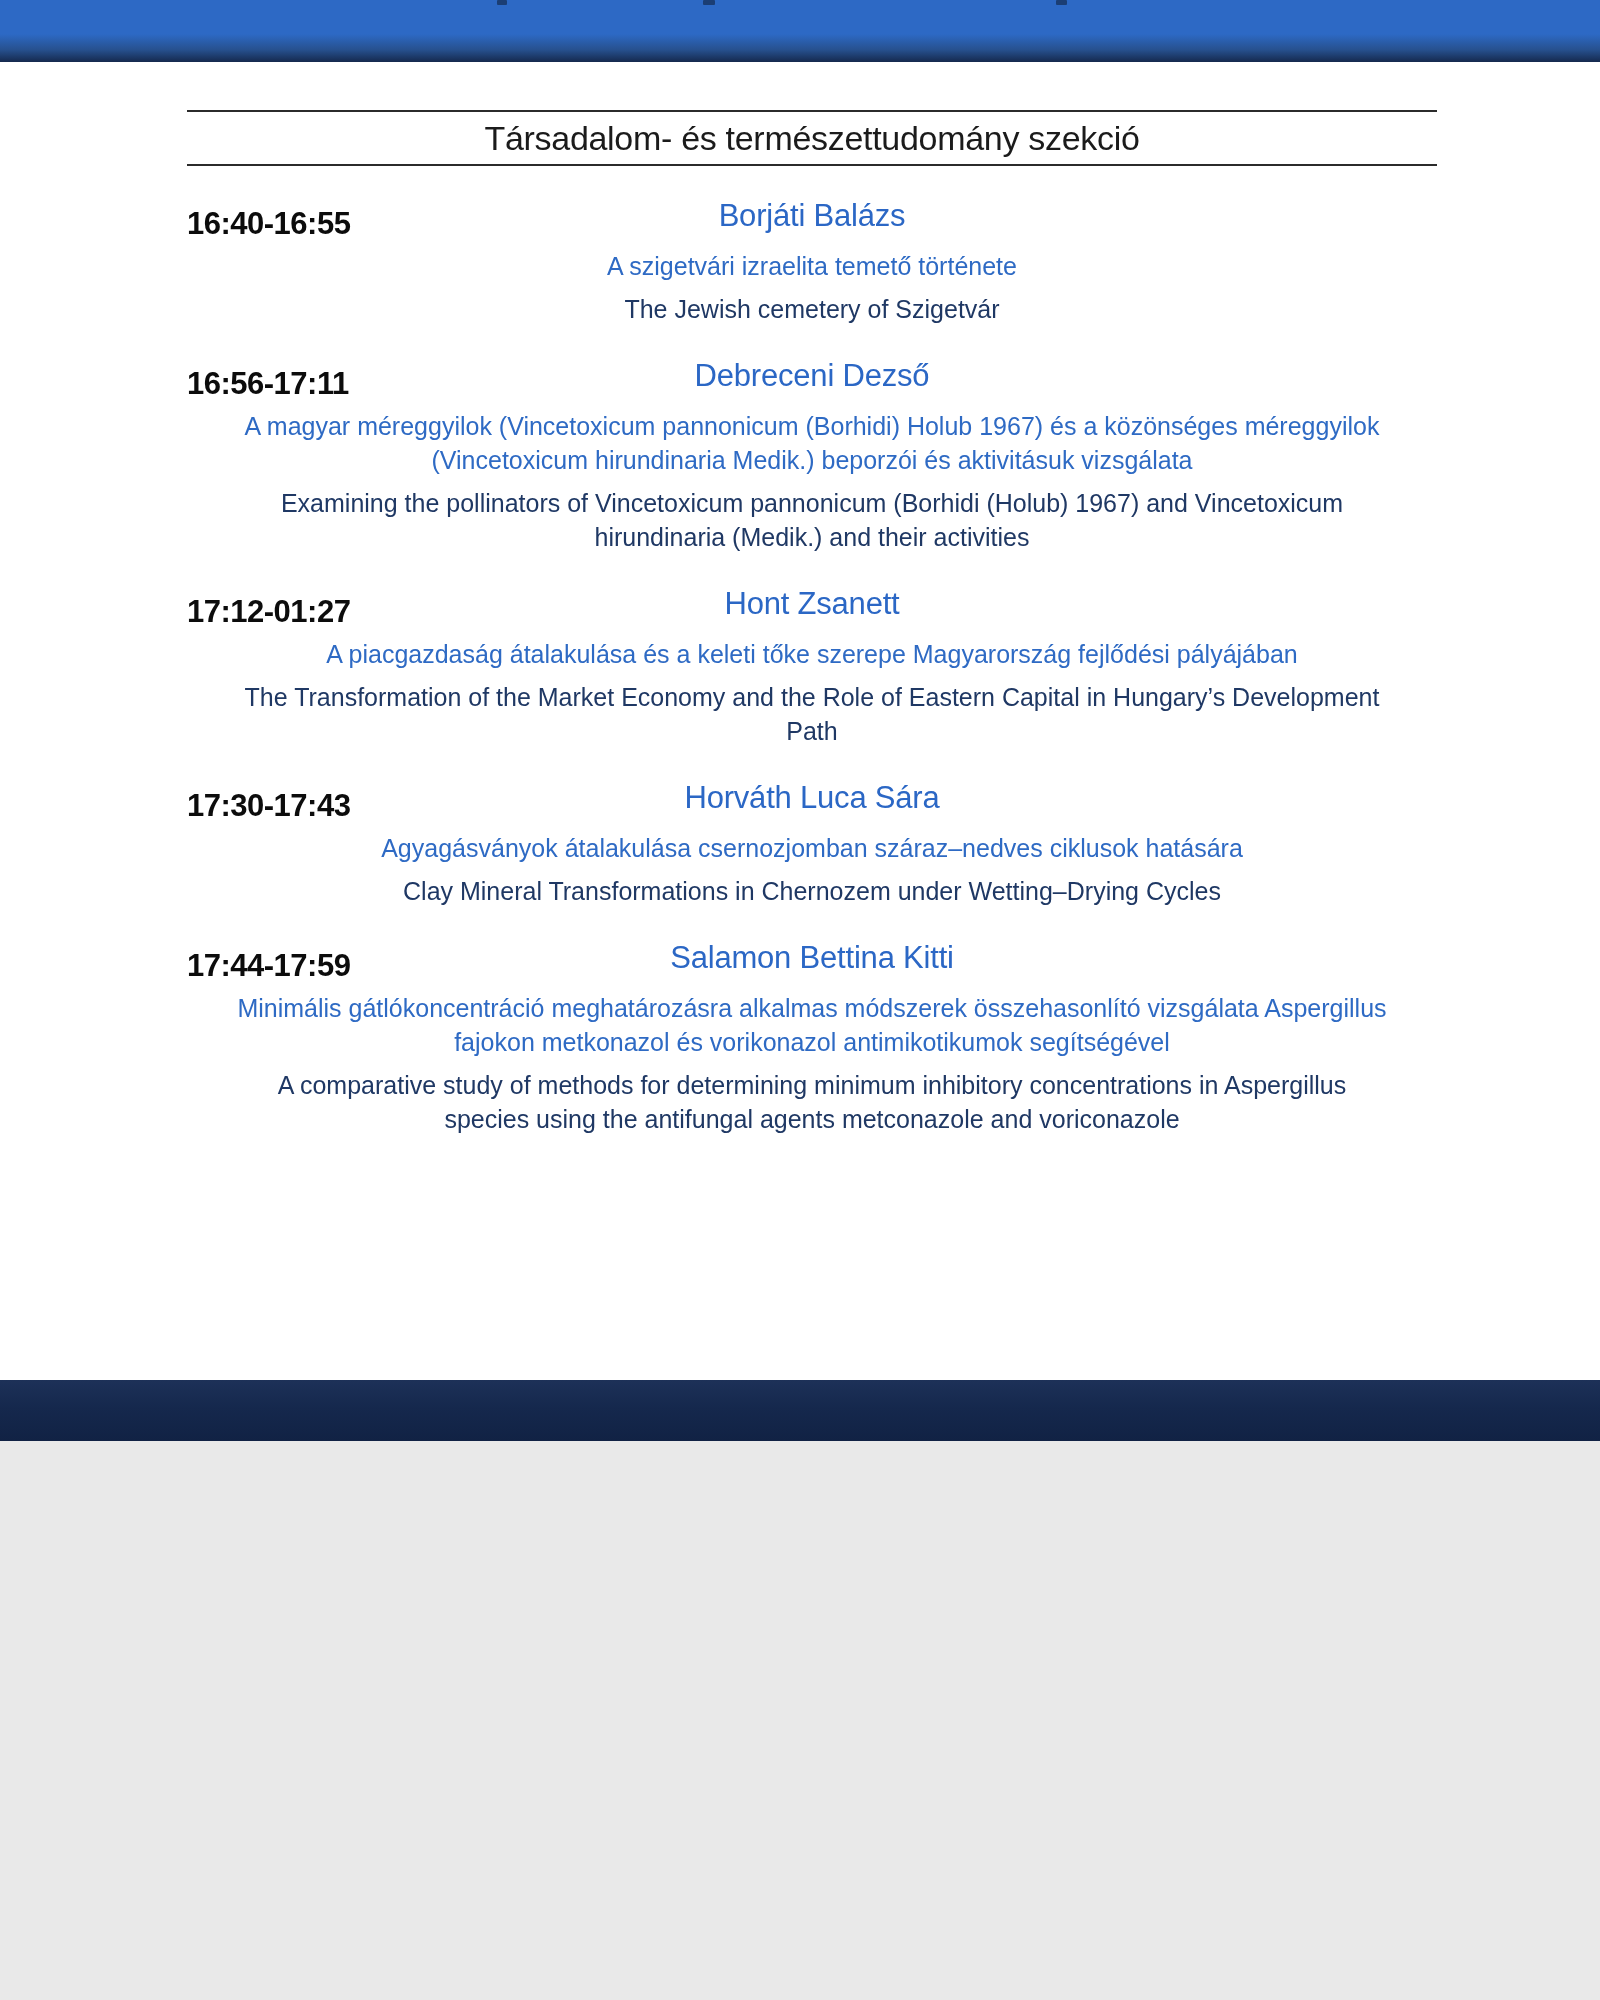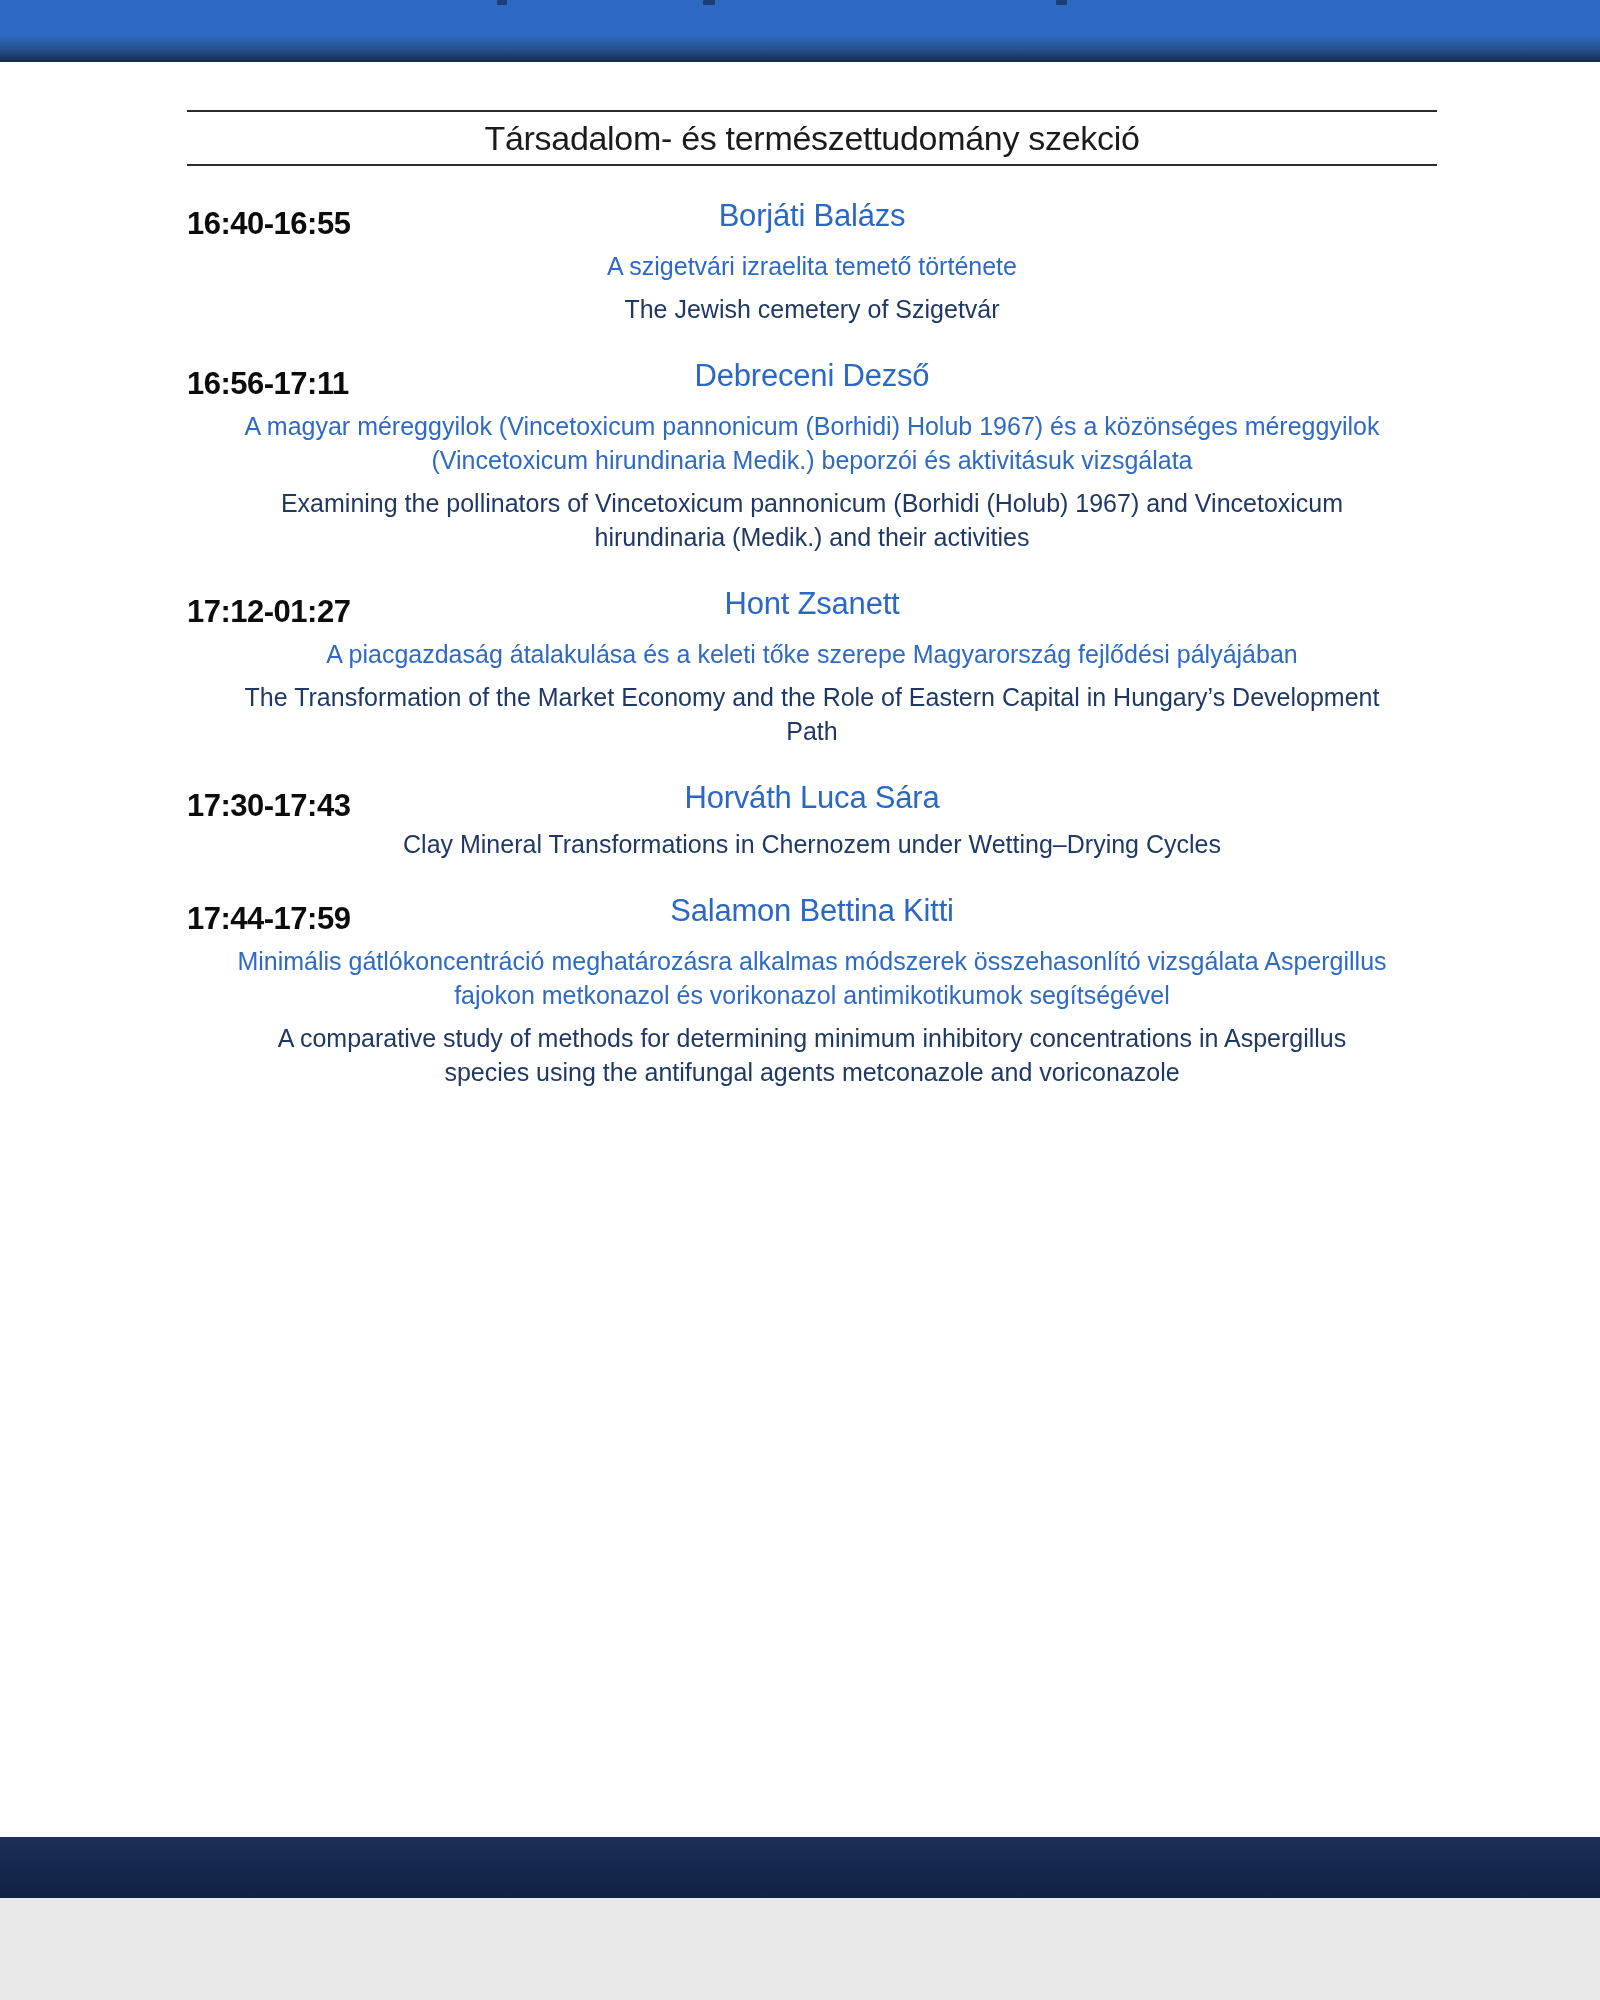--- a/index.html
+++ b/index.html
@@ -1,18 +1,18 @@
 <!DOCTYPE html>
 <html lang="hu" style="--accent-blue: #2B67C5; --title-blue: #2E6AC4; --english-navy: #1F3864; --banner-blue: #2D69C5; --banner-navy: #15294E;"><head>
 <meta charset="utf-8">
 <style>
   html,body{margin:0;padding:0;background:#e9e9e9;}
   .page{
     position:relative;
-    width:1600px;height:1898px;
+    width:1600px;height:1441px;
     background:#ffffff;
     overflow:hidden;
     font-family:"Liberation Sans", sans-serif;
   }
   
   .top-banner{
     position:absolute;top:0;left:0;width:100%;height:62px;
     background:linear-gradient(180deg,
       var(--banner-blue,#2e6cc9) 0%,
       var(--banner-blue,#2d69c5) 55%,
@@ -122,20 +122,23 @@
         <div class="line">The Transformation of the Market Economy and the Role of Eastern Capital in Hungary’s Development</div>
         <div class="line">Path</div>
       </div>
     </div>
 
     <div class="session">
       <div class="session-head">
         <span class="session-time">17:30-17:43</span>
         <div class="presenter">Horváth Luca Sára</div>
       </div>
+      <div class="title-hu">
+        <div class="line">Agyagásványok átalakulása csernozjomban száraz–nedves ciklusok hatására</div>
+      </div>
       <div class="title-en">
         <div class="line">Clay Mineral Transformations in Chernozem under Wetting–Drying Cycles</div>
       </div>
     </div>
 
     <div class="session">
       <div class="session-head">
         <span class="session-time">17:44-17:59</span>
         <div class="presenter">Salamon Bettina Kitti</div>
       </div>

